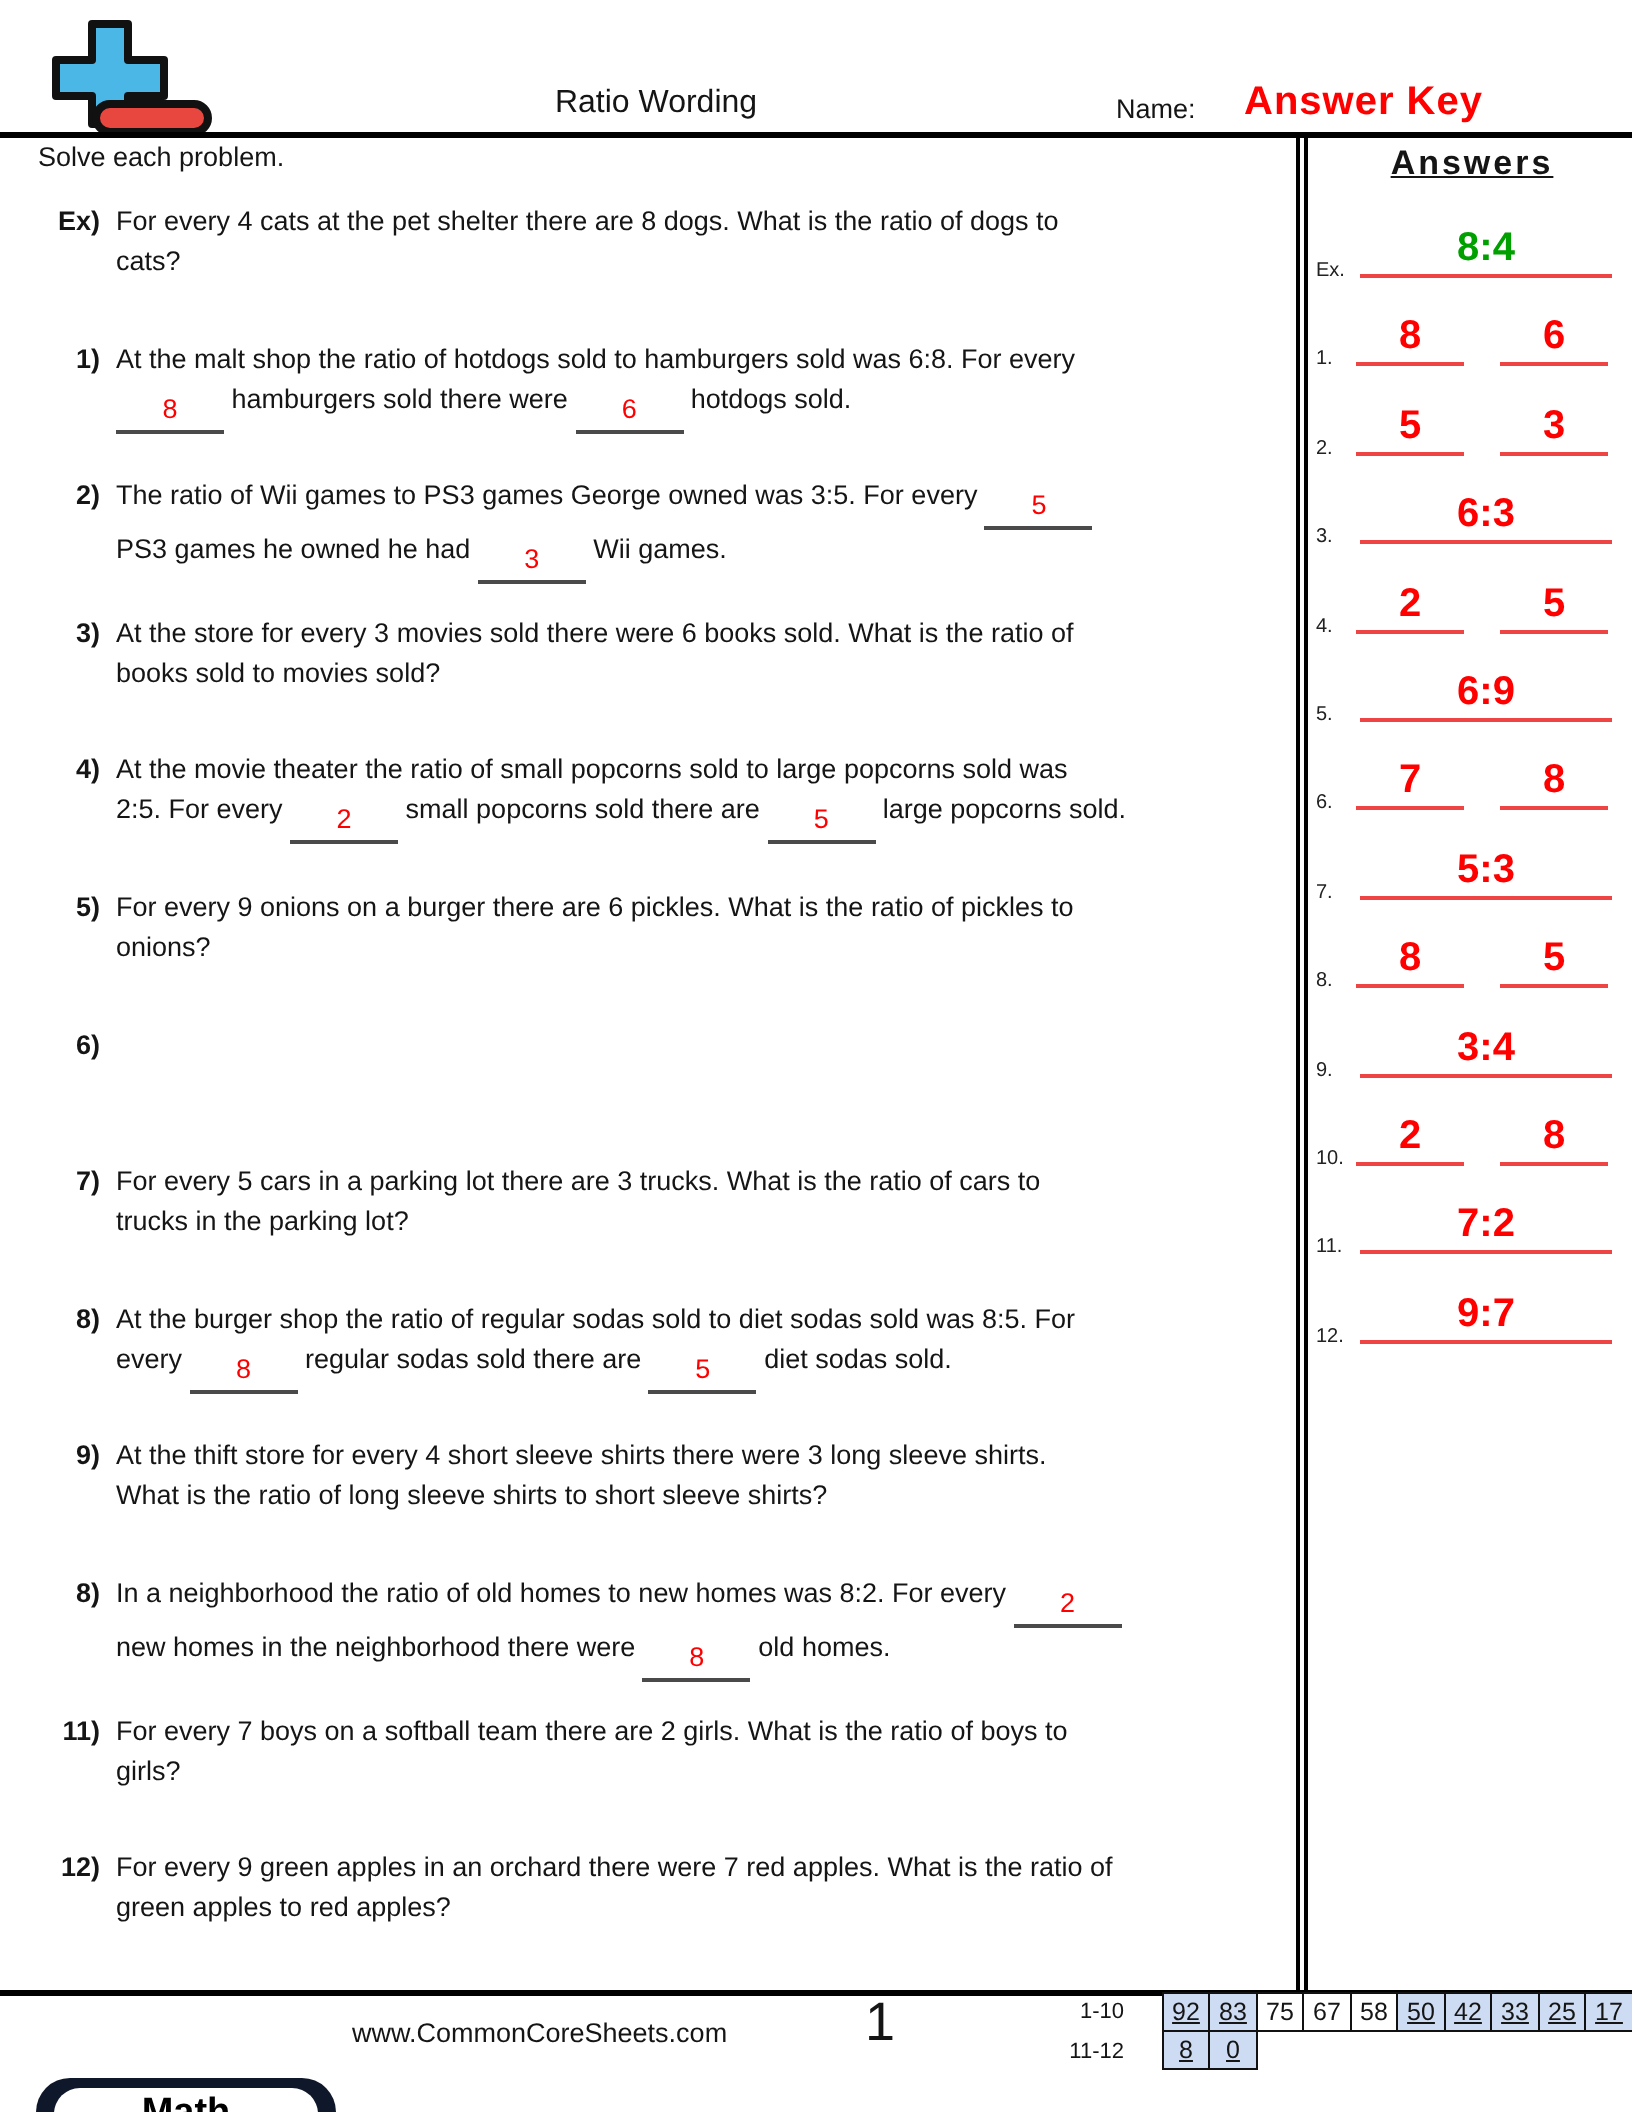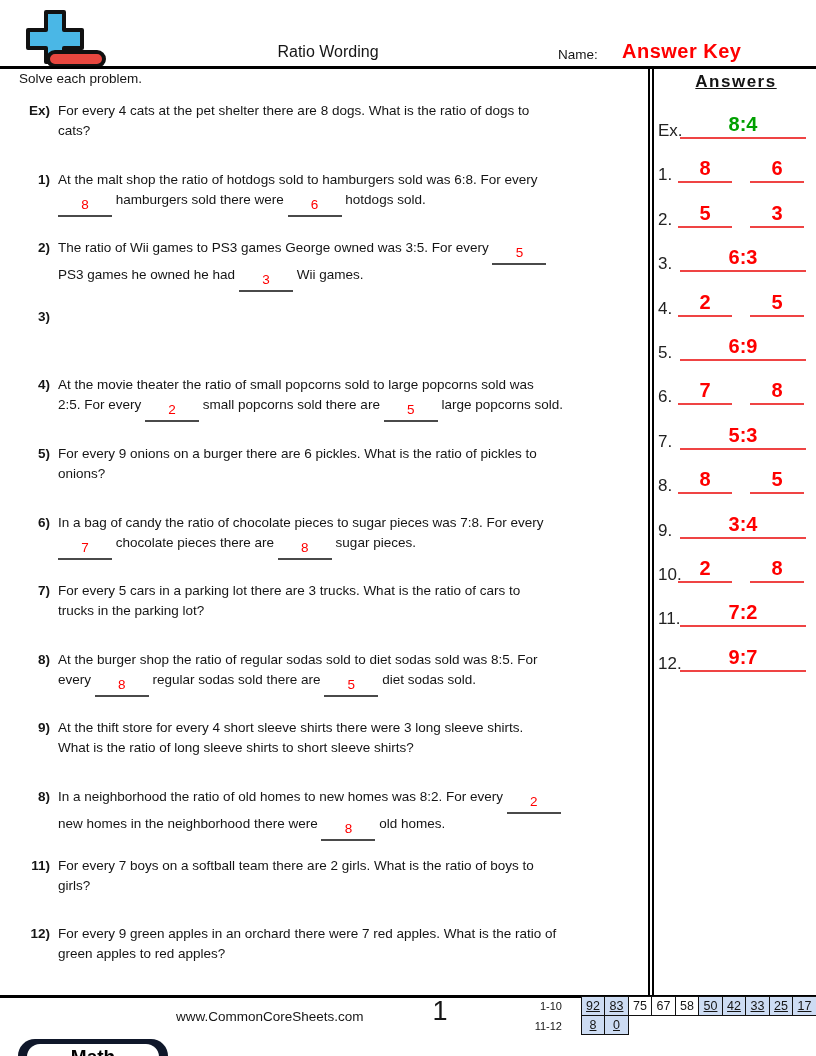--- a/index.html
+++ b/index.html
@@ -18,21 +18,21 @@
   .problem{display:flex;height:68.6px;align-items:flex-start;box-sizing:border-box;}
   .problem-number{width:30px;min-width:30px;text-align:right;padding-right:8px;font-weight:bold;font-size:13.5px;line-height:20px;}
   .problem-text{flex:1;font-size:13.5px;line-height:20px;}
   .blank{display:inline-block;min-width:54px;height:18px;text-align:center;color:var(--red);border-bottom:2px solid #4a4a4a;vertical-align:-5px;line-height:16px;}
 
   
   #answers-divider{position:absolute;left:648px;top:67px;height:928px;width:2px;border-left:2.5px solid #000;border-right:2.5px solid #000;}
   #answers-panel{position:absolute;left:656px;top:67px;width:160px;height:928px;}
   #answers-title{margin-top:5px;text-align:center;font-size:17px;font-weight:bold;text-decoration:underline;letter-spacing:1.5px;}
   .answer-row{position:absolute;left:0;width:160px;height:28px;}
-  .ans-label{position:absolute;left:2px;bottom:-2px;font-size:17px;color:#222;}
+  .ans-label{position:absolute;left:2px;bottom:-2px;font-size:10px;color:#222;}
   .ans-slot{position:absolute;bottom:0;border-bottom:2px solid #ef4444;text-align:center;font-size:20px;font-weight:bold;color:var(--red);padding-bottom:1px;line-height:24px;}
   .ans-slot.single{left:24px;width:126px;}
   .ans-slot.d1{left:22px;width:54px;}
   .ans-slot.d2{left:94px;width:54px;}
   .ans-slot.green{color:var(--green);}
 
   
   #footer-rule{position:absolute;left:0;top:995px;width:816px;height:2.5px;background:#000;}
   #math-badge{position:absolute;left:18px;top:1039px;width:150px;height:36px;background:#0f172a;border-radius:17px;}
   #math-badge .pill{position:absolute;left:9px;right:9px;top:5px;bottom:5px;background:#fff;border-radius:13px;display:flex;align-items:center;justify-content:center;font-size:19px;font-weight:bold;color:#000;}
@@ -67,32 +67,32 @@
     <div class="problem">
       <div class="problem-number">1)</div>
       <div class="problem-text">At the malt shop the ratio of hotdogs sold to hamburgers sold was 6:8. For every<br><span class="blank">8</span> hamburgers sold there were <span class="blank">6</span> hotdogs sold.</div>
     </div>
     <div class="problem">
       <div class="problem-number">2)</div>
       <div class="problem-text">The ratio of Wii games to PS3 games George owned was 3:5. For every <span class="blank">5</span><br>PS3 games he owned he had <span class="blank">3</span> Wii games.</div>
     </div>
     <div class="problem">
       <div class="problem-number">3)</div>
+      <div class="problem-text">At the store for every 3 movies sold there were 6 books sold. What is the ratio of<br>books sold to movies sold?</div>
     </div>
     <div class="problem">
       <div class="problem-number">4)</div>
       <div class="problem-text">At the movie theater the ratio of small popcorns sold to large popcorns sold was<br>2:5. For every <span class="blank">2</span> small popcorns sold there are <span class="blank">5</span> large popcorns sold.</div>
     </div>
     <div class="problem">
       <div class="problem-number">5)</div>
       <div class="problem-text">For every 9 onions on a burger there are 6 pickles. What is the ratio of pickles to<br>onions?</div>
     </div>
     <div class="problem">
       <div class="problem-number">6)</div>
-      <div class="problem-text">In a bag of candy the ratio of chocolate pieces to sugar pieces was 7:8. For every<br><span class="blank">7</span> chocolate pieces there are <span class="blank">8</span> sugar pieces.</div>
     </div>
     <div class="problem">
       <div class="problem-number">7)</div>
       <div class="problem-text">For every 5 cars in a parking lot there are 3 trucks. What is the ratio of cars to<br>trucks in the parking lot?</div>
     </div>
     <div class="problem">
       <div class="problem-number">8)</div>
       <div class="problem-text">At the burger shop the ratio of regular sodas sold to diet sodas sold was 8:5. For<br>every <span class="blank">8</span> regular sodas sold there are <span class="blank">5</span> diet sodas sold.</div>
     </div>
     <div class="problem">

